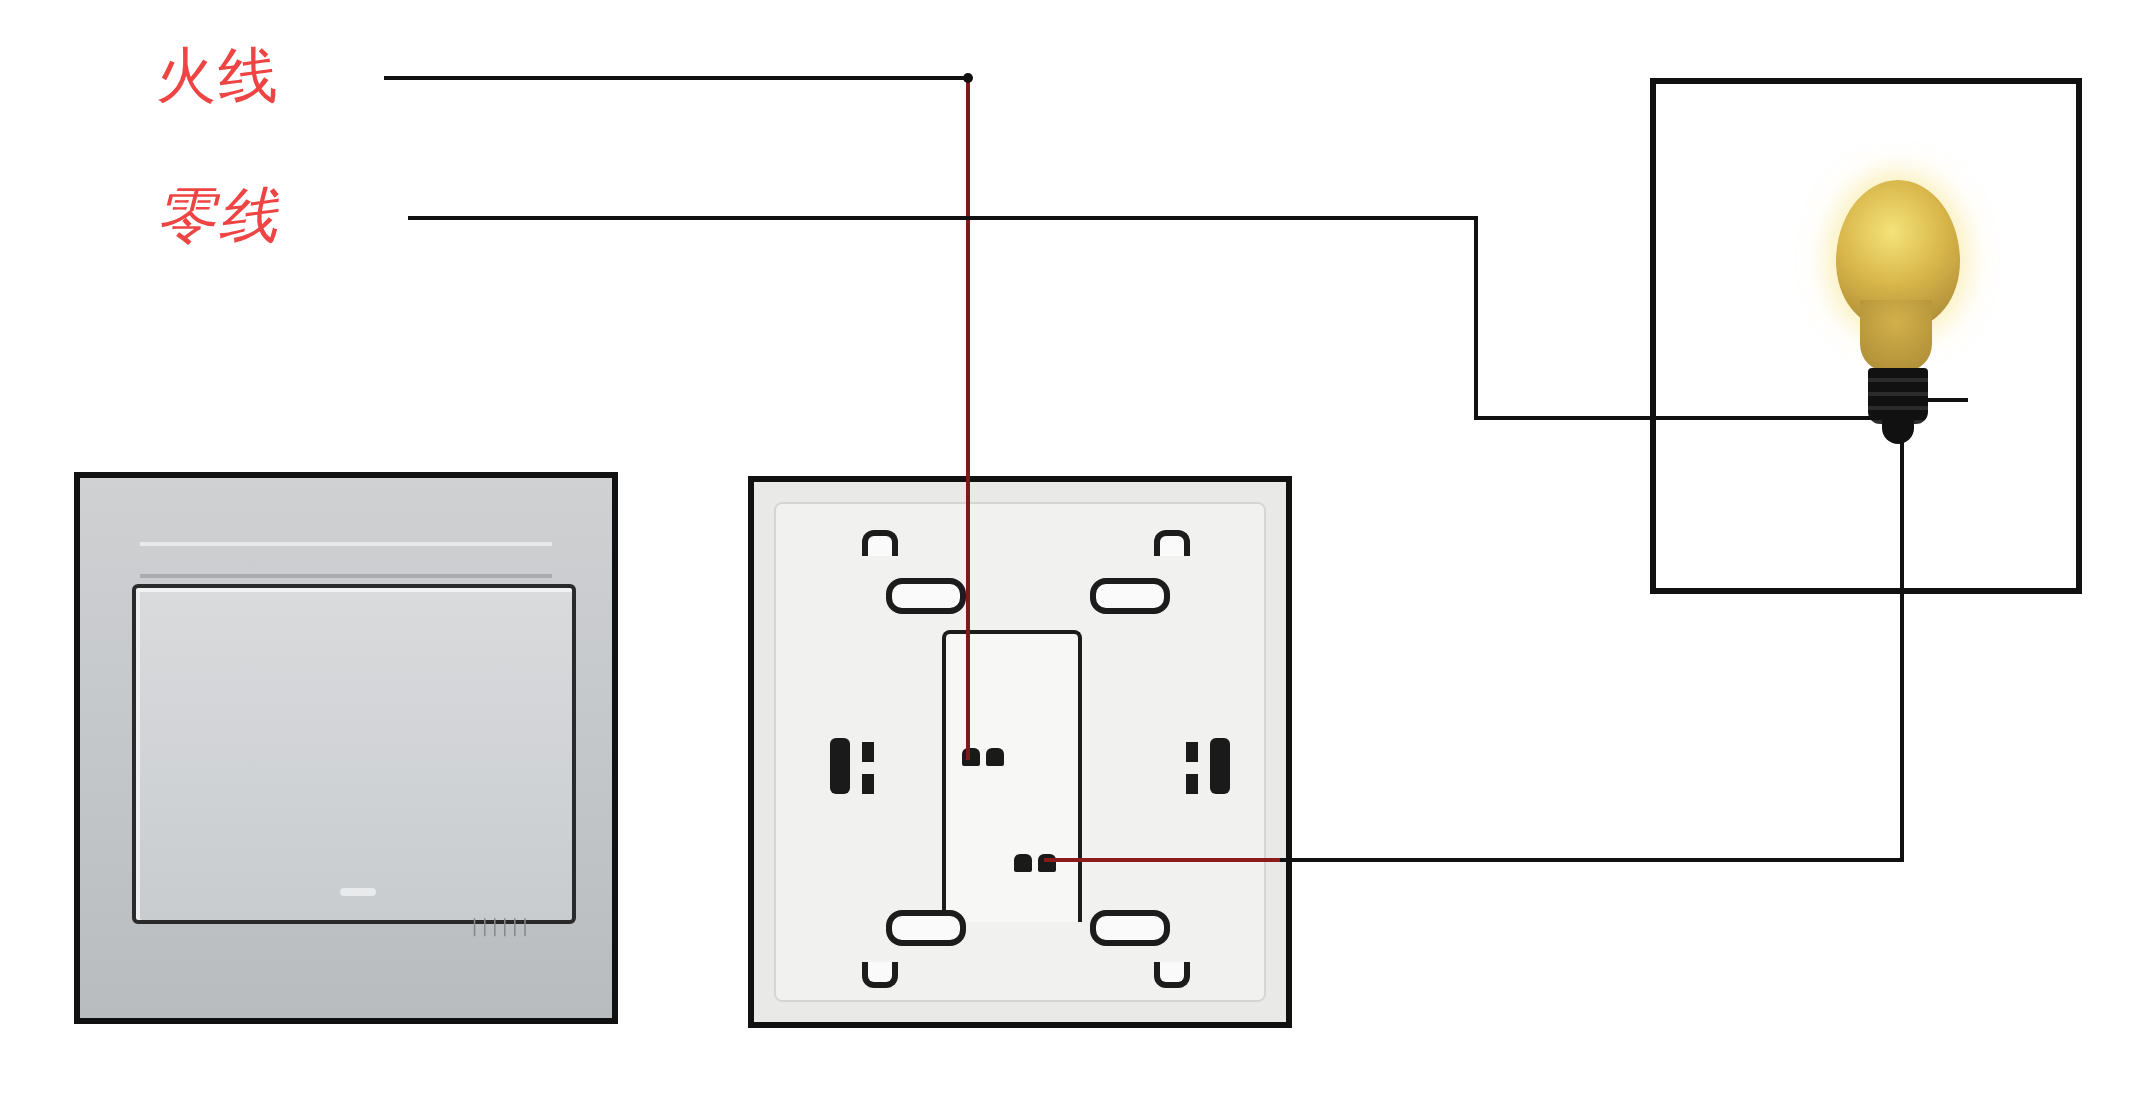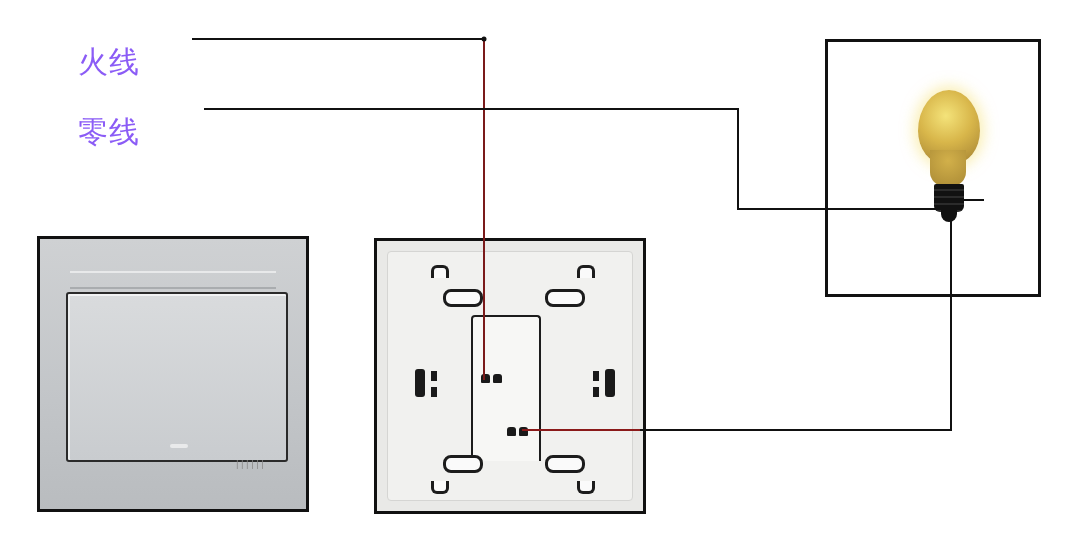--- a/index.html
+++ b/index.html
@@ -1,17 +1,17 @@
 <!DOCTYPE html>
 <html><head>
 <meta charset="utf-8">
 <style>
   html, body { margin:0; padding:0; background:#ffffff; }
   body { width:1077px; height:554px; position:relative; overflow:hidden; font-family:"DejaVu Sans", sans-serif; }
-  .label { position:absolute; font-size:30px; color:#8b5cf6; letter-spacing:1px;margin-top:24px; }
+  .label { position:absolute; font-size:30px; color:#ef4444; letter-spacing:1px; }
   #wires { position:absolute; left:0; top:0; }
   .switch-front { position:absolute; left:37px; top:236px; width:272px; height:276px; box-sizing:border-box;
     border:3px solid #111; background:linear-gradient(180deg,#cfd1d3 0%,#c2c5c8 60%,#b9bcbf 100%); }
   .switch-front .ridge { position:absolute; left:30px; right:30px; top:32px; height:14px; border-top:2px solid #e8e9ea; border-bottom:2px solid #a9acaf; }
   .switch-front .rocker { position:absolute; left:26px; top:53px; width:222px; height:170px; box-sizing:border-box;
     border:2px solid #2a2a2a; border-radius:3px; background:linear-gradient(180deg,#d9dbdd 0%,#c9cccf 100%);
     box-shadow: inset 0 2px 0 #f1f2f3, inset 2px 0 0 #eceeef; }
   .switch-front .mark { position:absolute; left:102px; bottom:12px; width:18px; height:4px; background:#e9eaeb; border-radius:2px; }
   .switch-front .brand { position:absolute; right:40px; bottom:40px; font-size:9px; color:#888; letter-spacing:2px; }
   .switch-back { position:absolute; left:374px; top:238px; width:272px; height:276px; box-sizing:border-box;
@@ -28,21 +28,21 @@
     background:radial-gradient(circle at 45% 35%, #f4e37a 0%, #d8b64a 45%, #b4923a 80%, #9c7d33 100%);
     box-shadow:0 0 14px 4px rgba(245,225,120,0.55); }
   .bulb-neck { position:absolute; left:930px; top:150px; width:36px; height:36px; background:radial-gradient(circle at 50% 30%, #d2b04a 0%, #aa8a35 100%); border-radius:0 0 14px 14px; }
   .bulb-base { position:absolute; left:934px; top:184px; width:30px; height:28px; background:repeating-linear-gradient(180deg,#111 0 5px,#2b2b2b 5px 7px); border-radius:2px 2px 6px 6px; }
   .bulb-tip { position:absolute; left:941px; top:210px; width:16px; height:12px; background:#111; border-radius:0 0 8px 8px; }
 </style>
 </head>
 <body>
 
 <span class="label" style="left:78px;top:18px;">火线</span>
-<span class="label" style="left:78px;top:88px;">零线</span>
+<span class="label" style="left:78px;top:88px;font-style:italic;">零线</span>
 
 <div class="lamp-box"></div>
 
 <div class="switch-front">
   <div class="ridge"></div>
   <div class="rocker">
     <div class="mark"></div>
   </div>
   <div class="brand">||||||</div>
 </div>

